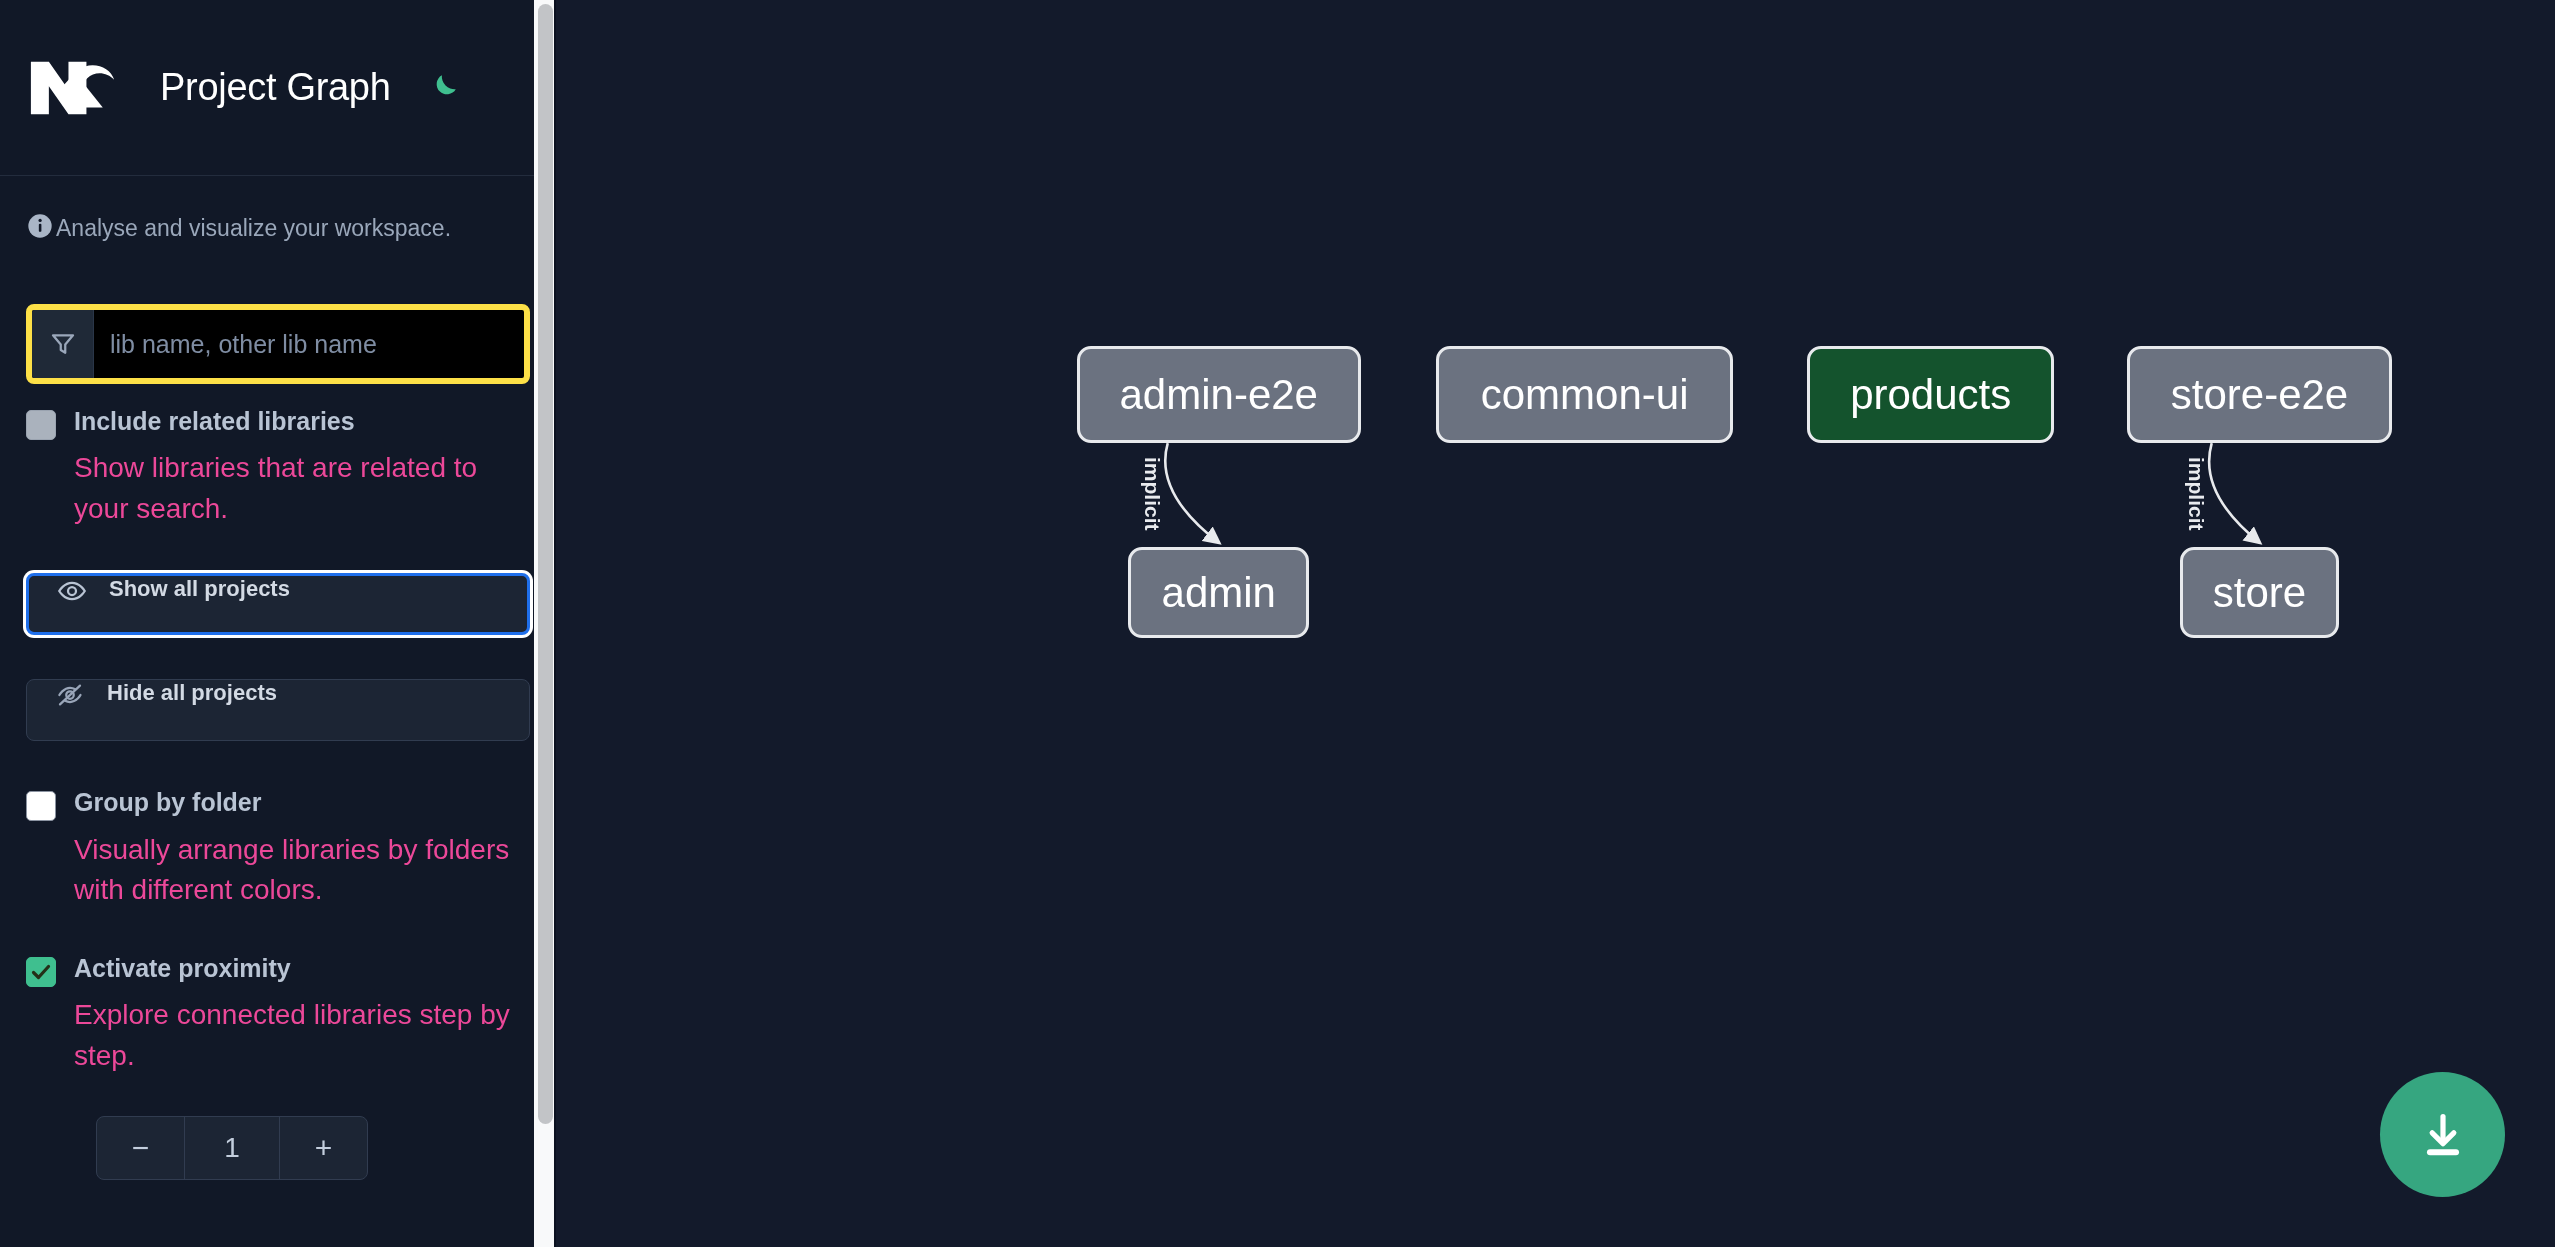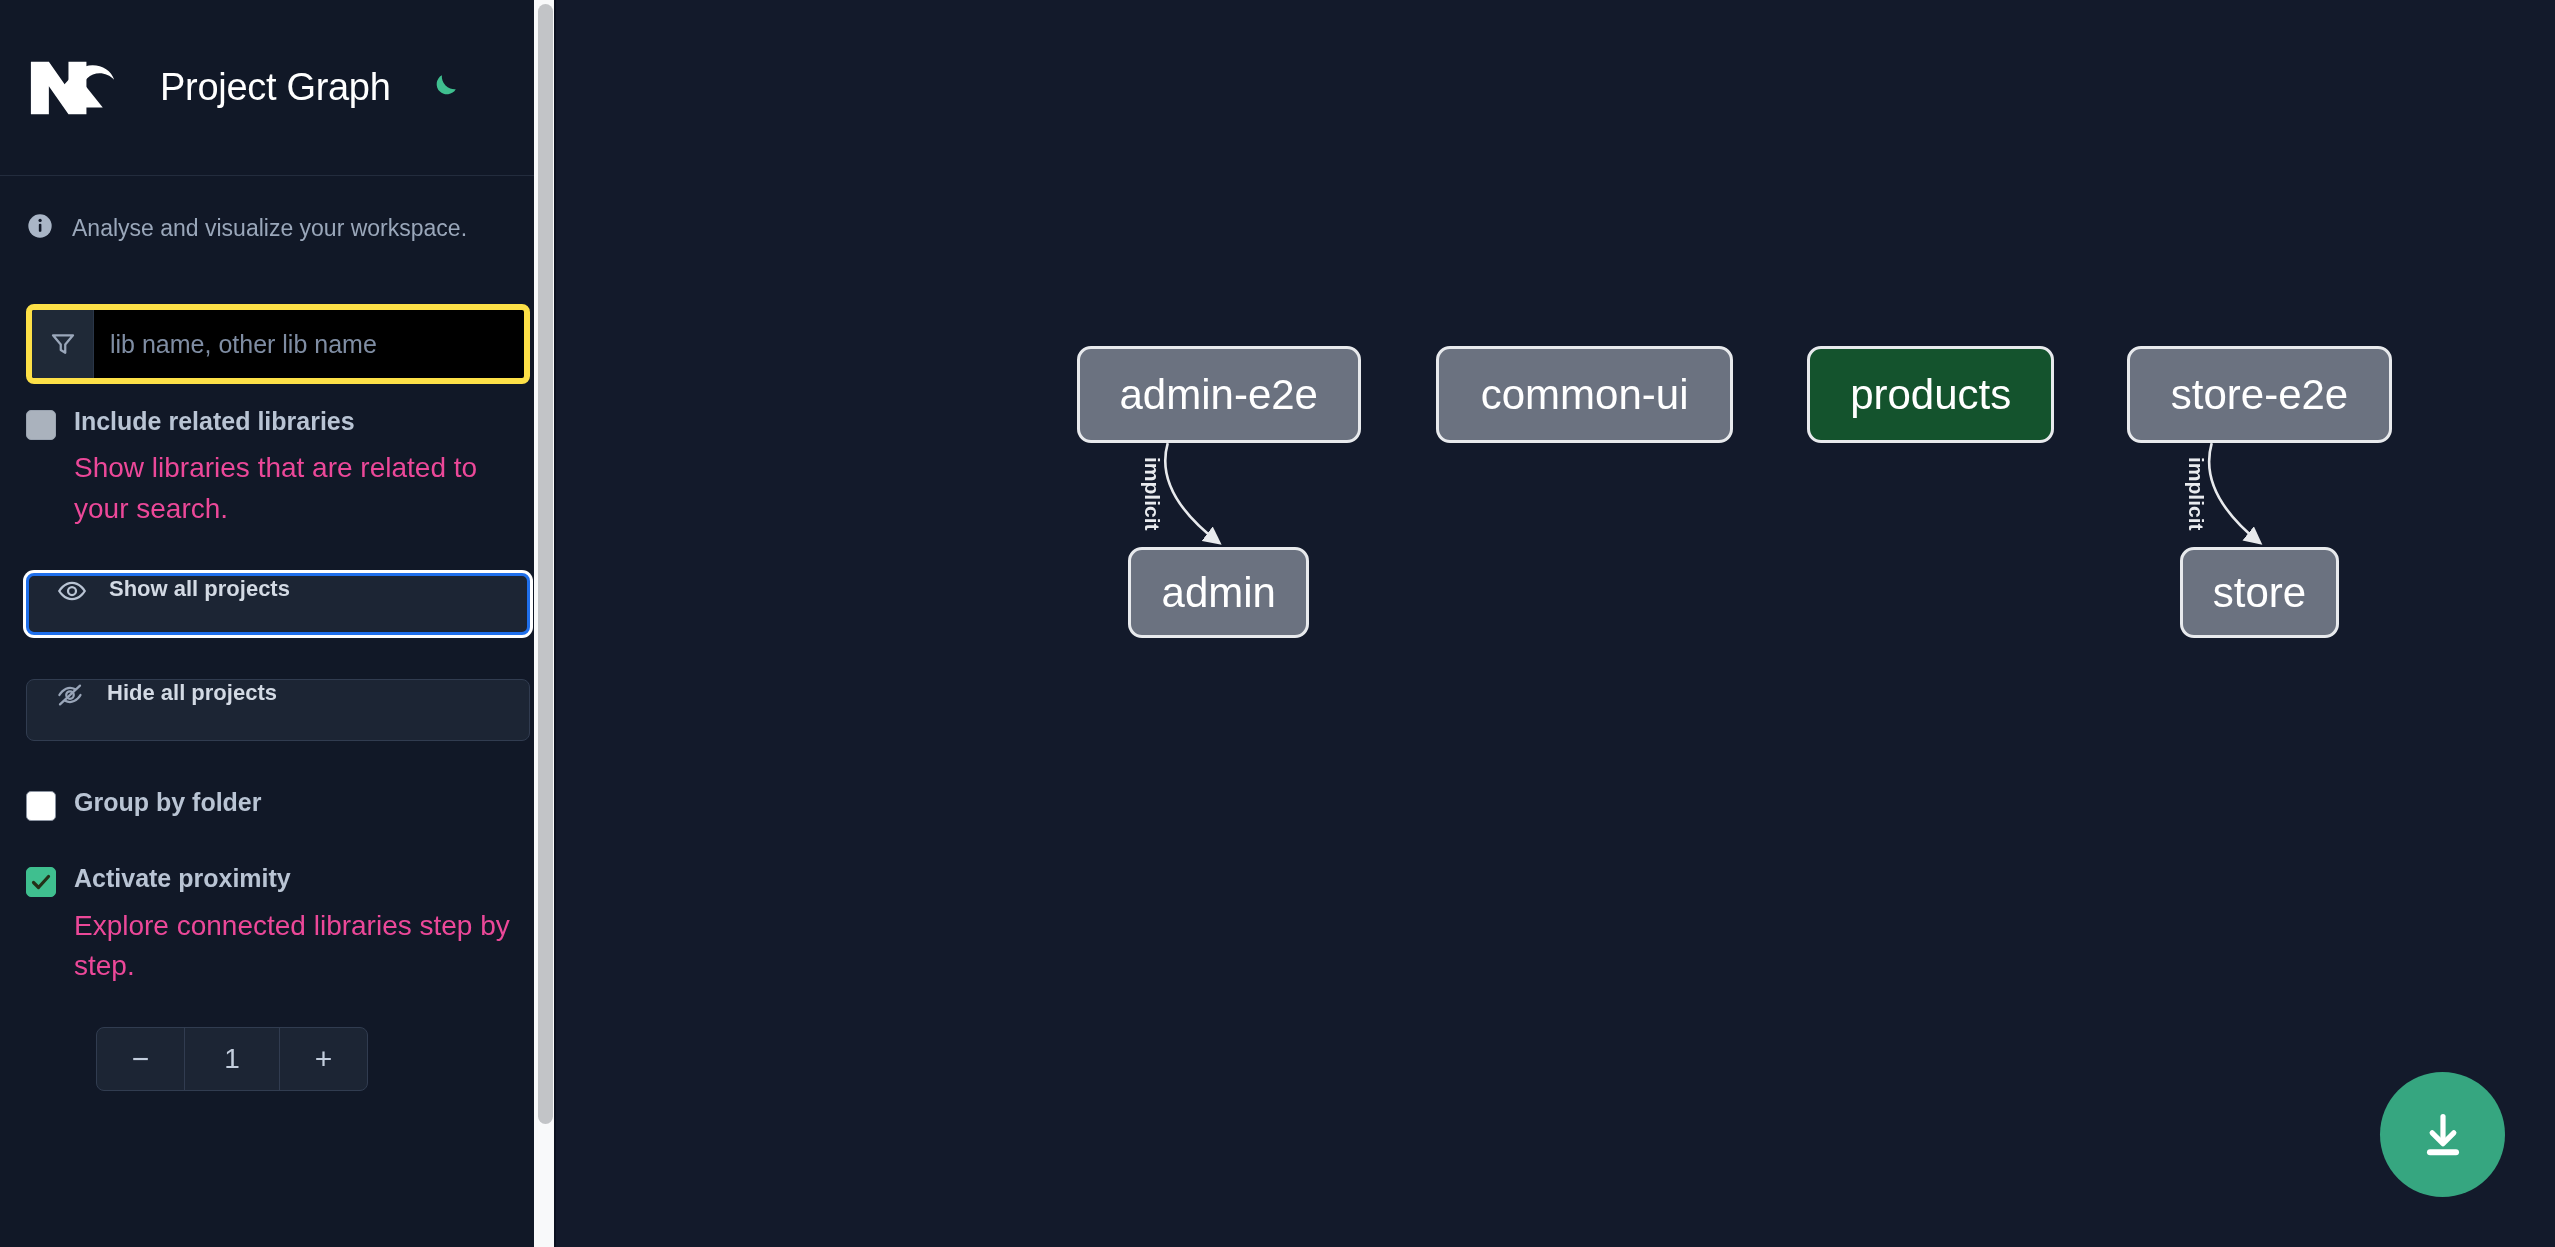--- a/index.html
+++ b/index.html
@@ -33,21 +33,21 @@
     margin-left: 36px; letter-spacing: -0.3px;
     white-space: nowrap;
   }
   .theme-toggle {
     margin-left: 32px; width: 40px; height: 40px;
     display: flex; align-items: center; justify-content: center;
     cursor: pointer;
   }
 
   .sb-tagline {
-    display: flex; align-items: center; gap: 18px;
+    display: flex; align-items: center; gap: 2px;
     padding: 36px 26px 0 26px;
   }
   .info-icon { flex: 0 0 auto; }
   .sb-tagline-text { font-size: 23px; color: #9aa7ba; white-space: nowrap; }
 
   .filter-row {
     margin: 60px 26px 0 26px;
     height: 80px;
     display: flex; align-items: stretch;
     background: #000000;
@@ -242,20 +242,21 @@
             </svg>
           </span>
           <span>Hide all projects</span>
         </button>
       </div>
 
       <div class="opt-block tight" style="margin-top:46px">
         <span class="cbox unchecked"></span>
         <span class="opt-text">
           <span class="opt-label">Group by folder</span>
+          <span class="opt-desc" style="display:block">Visually arrange libraries by folders with different colors.</span>
         </span>
       </div>
 
       <div class="opt-block tight" style="margin-top:42px">
         <span class="cbox checked">
           <svg viewBox="0 0 24 24" width="24" height="24" aria-hidden="true">
             <path d="M4.5 12.5l5 5 10-11" fill="none" stroke="#243018" stroke-width="3.2" stroke-linecap="round" stroke-linejoin="round"></path>
           </svg>
         </span>
         <span class="opt-text">

